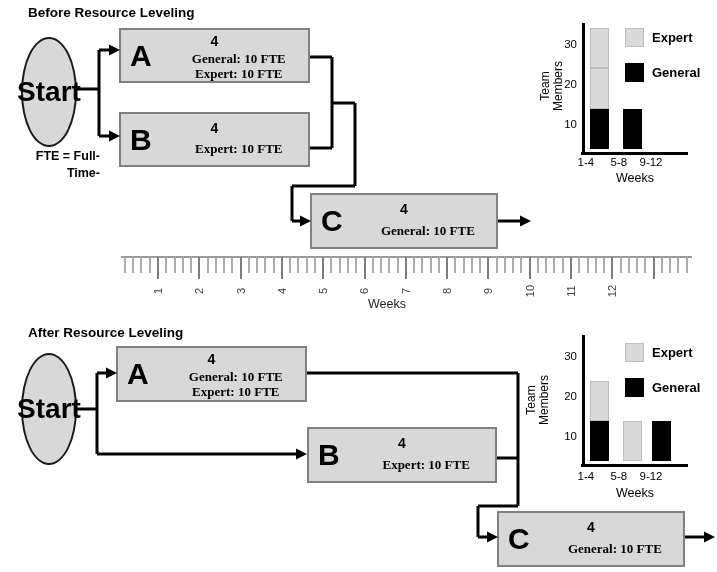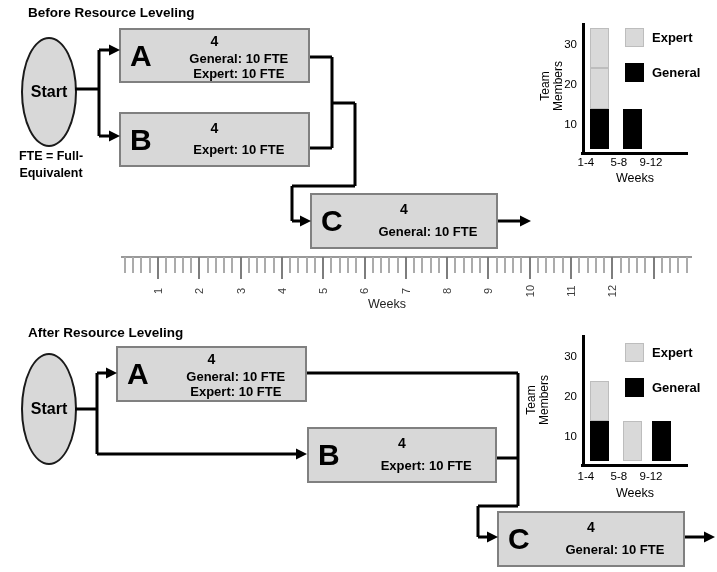--- a/index.html
+++ b/index.html
@@ -10,39 +10,39 @@
   .sec-title{position:absolute;font-size:13.5px;font-weight:bold;white-space:nowrap;}
   #title-before{left:28px;top:5px;}
   #title-after{left:28px;top:325px;}
 
   .start-node{
     position:absolute;background:#d8d8d8;border:2px solid #1a1a1a;border-radius:50%;
     display:flex;align-items:center;justify-content:center;box-sizing:border-box;
   }
   #start-before{left:21px;top:37px;width:56px;height:110px;}
   #start-after{left:21px;top:353px;width:56px;height:112px;}
-  .start-node span{font-size:16px;font-weight:bold;}
-
-  #fte-note{position:absolute;left:2px;top:148px;width:98px;text-align:center;
+  .start-node span{font-size:28px;font-weight:bold;}
+
+  #fte-note{position:absolute;left:2px;top:148px;width:98px;text-align:right;
     font-size:12.5px;font-weight:bold;line-height:17px;}
 
   .task{position:absolute;background:#d8d8d8;border:2px solid #808080;box-sizing:border-box;}
   #task-a-before{left:119px;top:28px;width:191px;height:55px;}
   #task-b-before{left:119px;top:112px;width:191px;height:55px;}
   #task-c-before{left:310px;top:193px;width:188px;height:56px;}
   #task-a-after{left:116px;top:346px;width:191px;height:56px;}
   #task-b-after{left:307px;top:427px;width:190px;height:56px;}
   #task-c-after{left:497px;top:511px;width:188px;height:56px;}
 
   .task .letter{position:absolute;left:9px;top:0;height:100%;display:flex;align-items:center;
     font-size:30px;font-weight:bold;line-height:1;}
   .task .dur{position:absolute;left:0;width:100%;text-align:center;
     font-size:14px;font-weight:bold;}
   .task .l1,.task .l2{position:absolute;left:30%;width:66%;text-align:center;
-    font-size:13px;font-weight:bold;white-space:nowrap;}
+    font-size:13px;font-weight:bold;white-space:nowrap;font-family:Liberation Serif, serif;}
   .task.two-line .dur{top:3px;}
   .task.two-line .l1{top:21px;}
   .task.two-line .l2{top:36px;}
   .task.one-line .dur{top:6px;}
   .task.one-line .l1{bottom:8px;}
 
   #overlay{position:absolute;left:0;top:0;pointer-events:none;}
 
   
   .ruler-line{position:absolute;background:#999;}
@@ -76,21 +76,21 @@
 
   <div class="start-node" id="start-before">
     <span>Start</span>
   </div>
   <div class="start-node" id="start-after">
     <span>Start</span>
   </div>
 
   <div id="fte-note">
     <div>FTE = Full-</div>
-    <div>Equivalent</div>
+    <div>Time-</div>
   </div>
 
   <div class="task two-line" id="task-a-before">
     <span class="letter">A</span>
     <span class="dur">4</span>
     <span class="l1">General: 10 FTE</span>
     <span class="l2">Expert: 10 FTE</span>
   </div>
   <div class="task one-line" id="task-b-before">
     <span class="letter">B</span>

